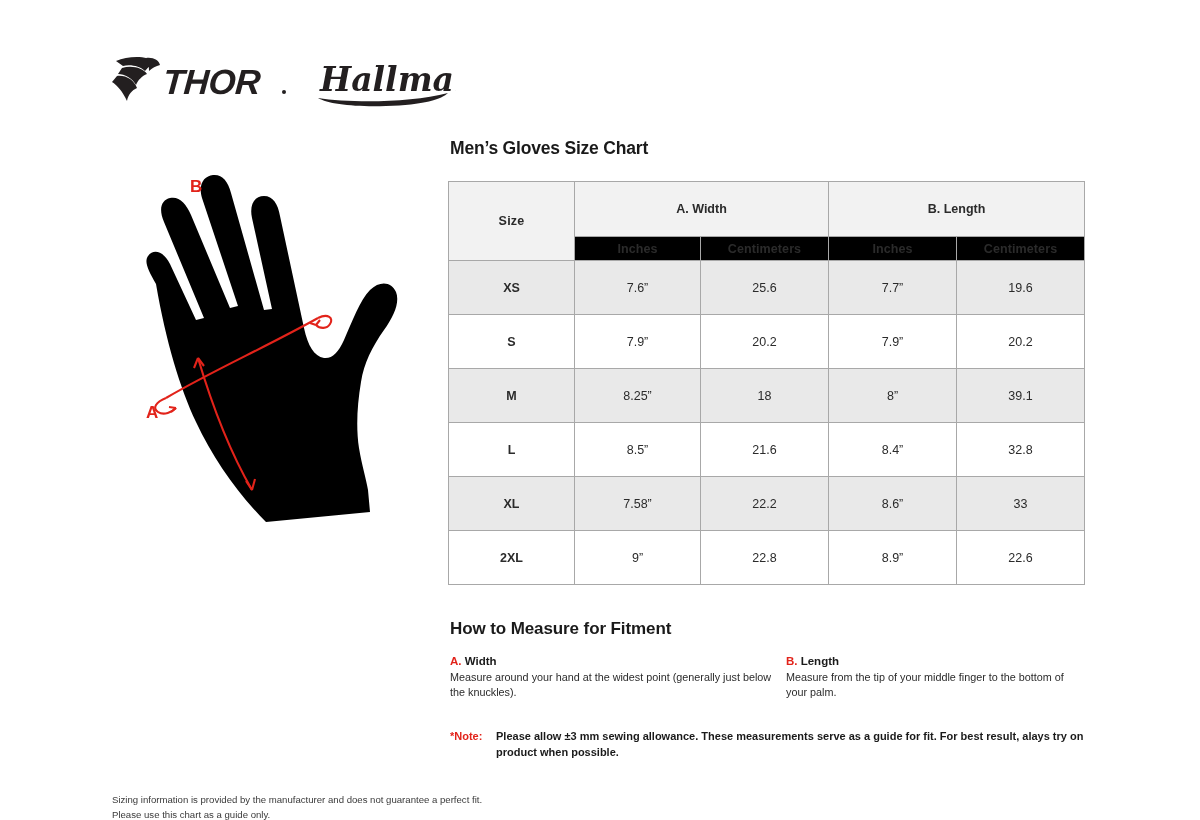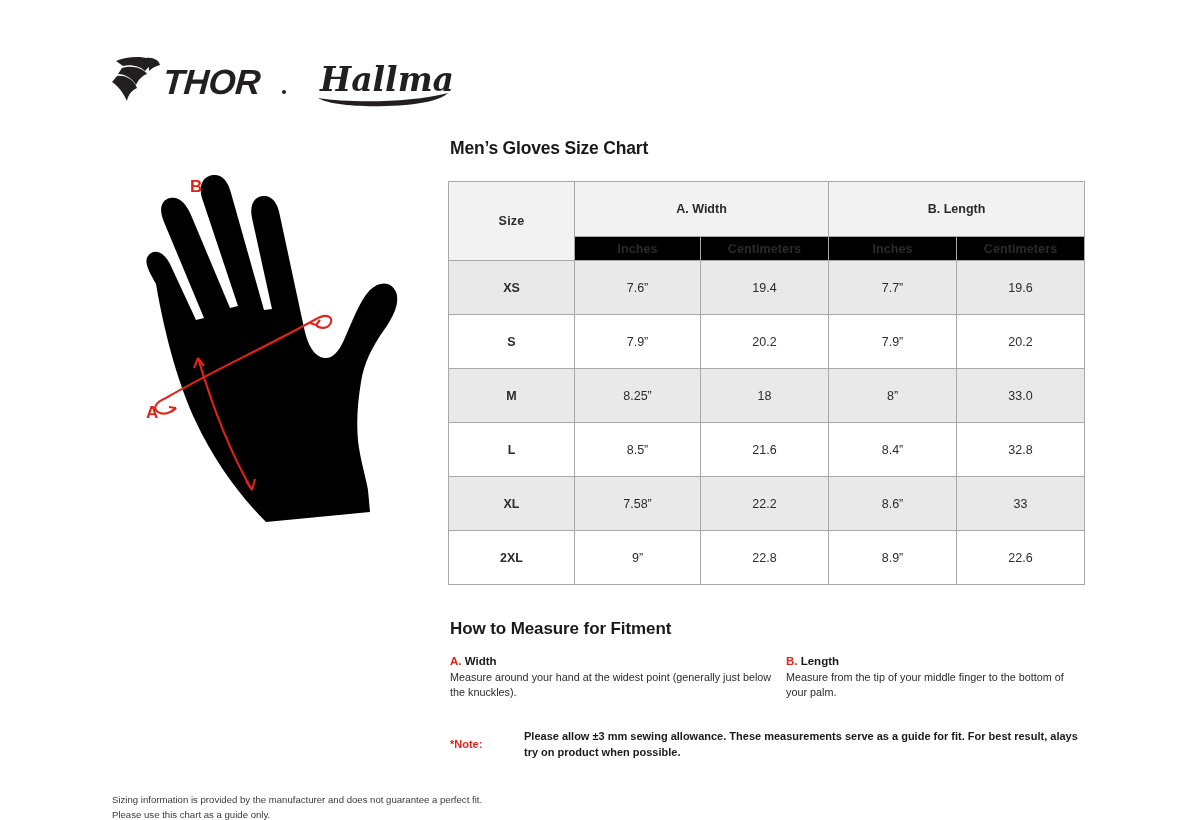--- a/index.html
+++ b/index.html
@@ -137,22 +137,21 @@
     font-size: 10.8px;
     line-height: 1.42;
     color: #2b2b2b;
   }
 
   
   #note-row {
     margin-top: 28px;
     margin-left: 2px;
     display: flex;
-    align-items: center;
-    gap: 28px;
+    align-items: flex-start;
   }
   .note-label {
     color: #e2231a;
     font-weight: bold;
     font-size: 11px;
     width: 46px;
     flex: none;
     line-height: 1.45;
   }
   .note-text {
@@ -276,37 +275,37 @@
         <th class="unit-head">Inches</th>
         <th class="unit-head">Centimeters</th>
         <th class="unit-head">Inches</th>
         <th class="unit-head">Centimeters</th>
       </tr>
     </thead>
     <tbody>
       <tr class="shade">
         <td class="size-cell">XS</td>
         <td>7.6”</td>
-        <td>19.4</td>
+        <td>25.6</td>
         <td>7.7”</td>
         <td>19.6</td>
       </tr>
       <tr class="plain">
         <td class="size-cell">S</td>
         <td>7.9”</td>
         <td>20.2</td>
         <td>7.9”</td>
         <td>20.2</td>
       </tr>
       <tr class="shade">
         <td class="size-cell">M</td>
         <td>8.25”</td>
         <td>18</td>
         <td>8”</td>
-        <td>33.0</td>
+        <td>39.1</td>
       </tr>
       <tr class="plain">
         <td class="size-cell">L</td>
         <td>8.5”</td>
         <td>21.6</td>
         <td>8.4”</td>
         <td>32.8</td>
       </tr>
       <tr class="shade">
         <td class="size-cell">XL</td>

